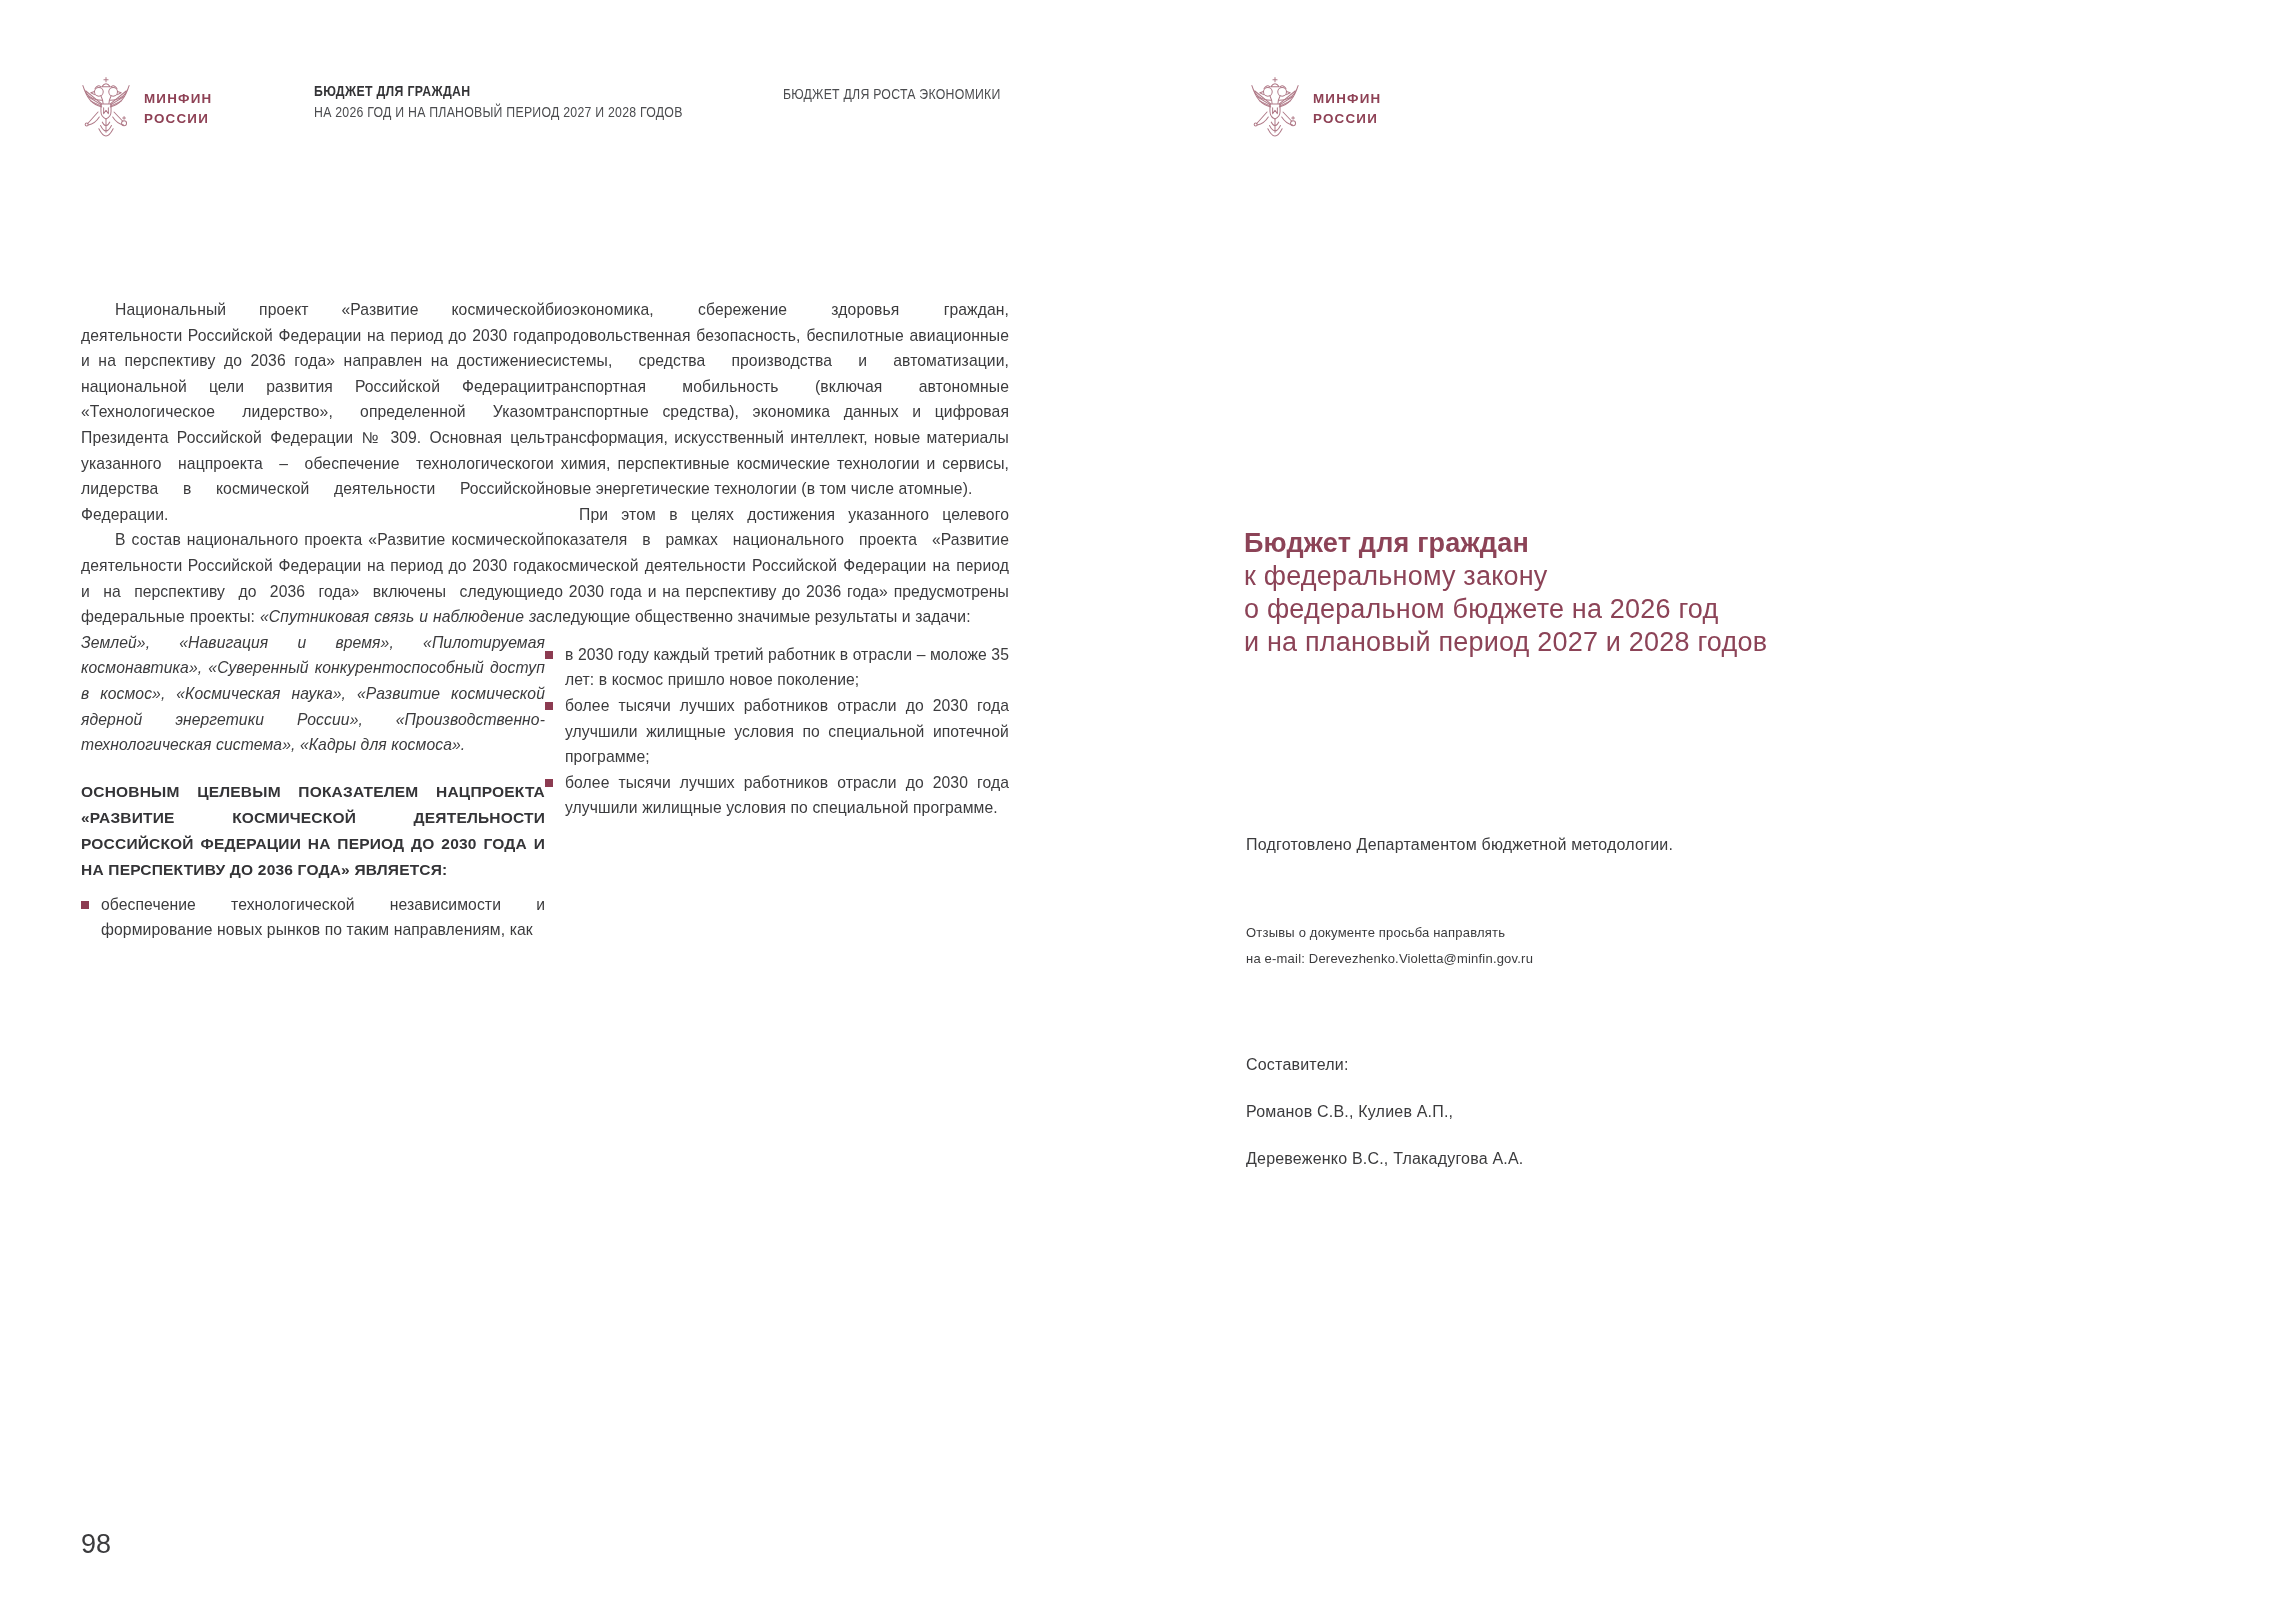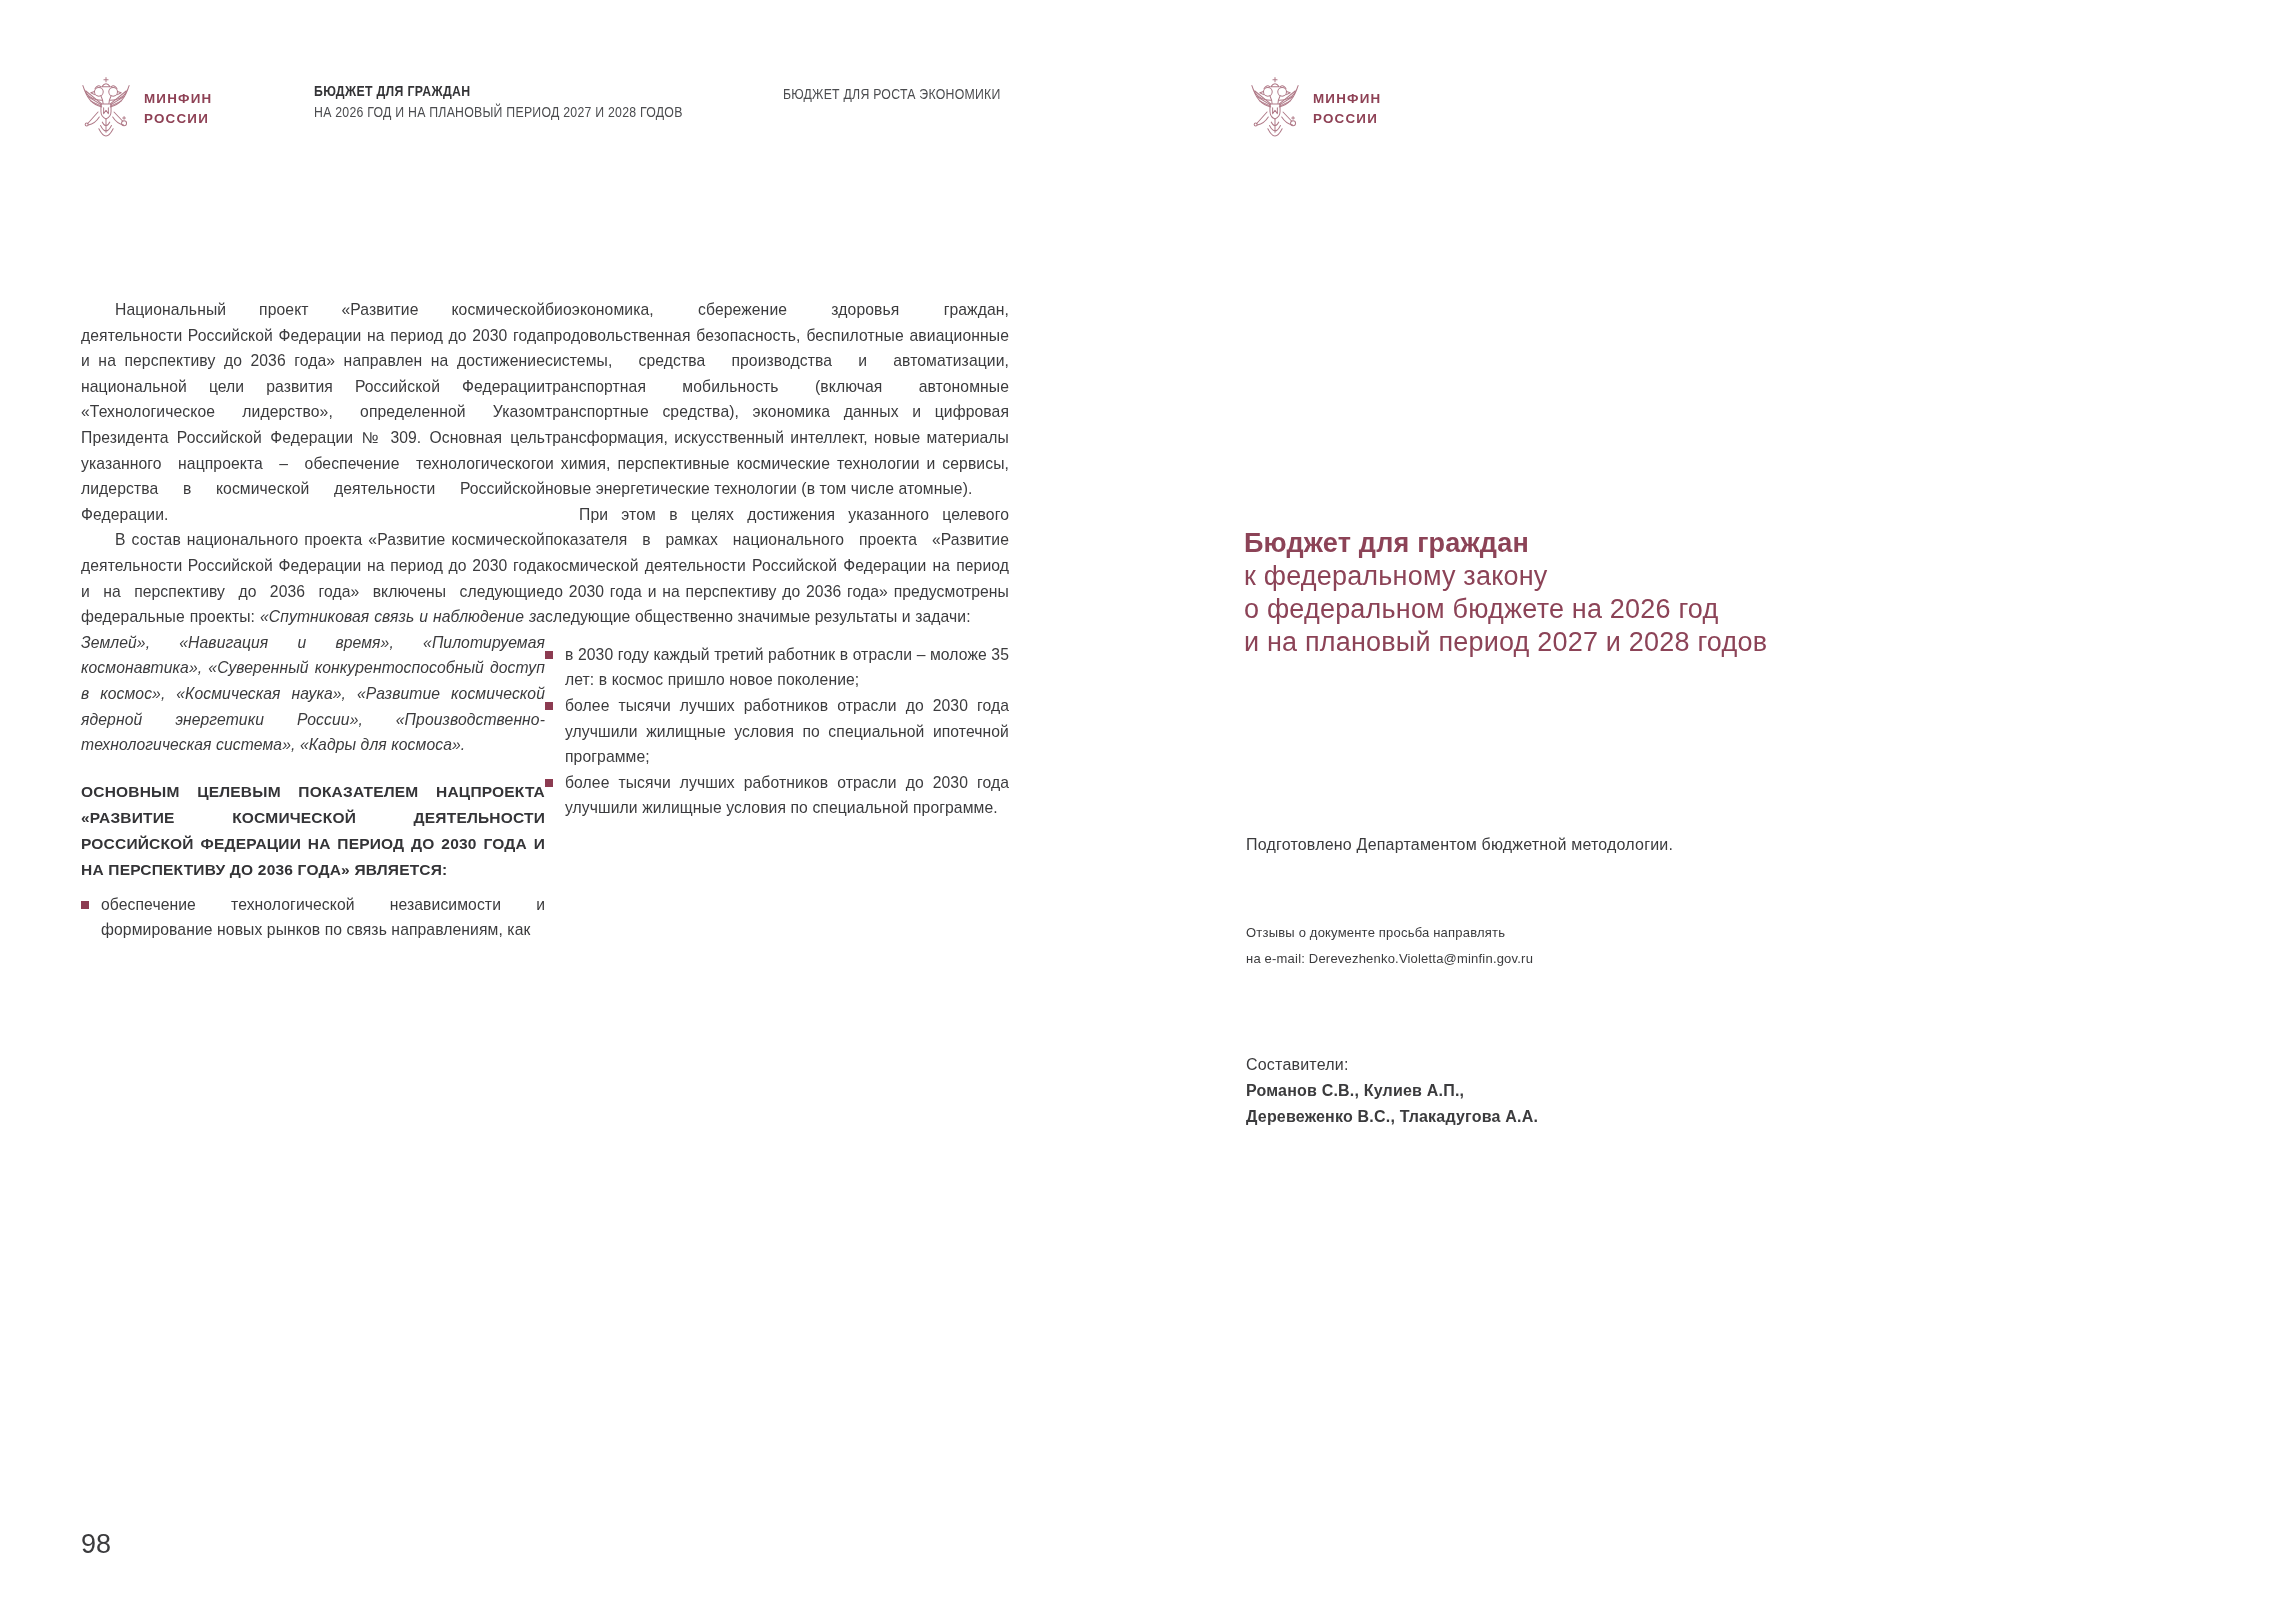--- a/index.html
+++ b/index.html
@@ -81,21 +81,21 @@
     font-size:16px; color:#3B3B3D; letter-spacing:0.2px;
   }
   .rp-feedback {
     position:absolute; left:1246px; top:889px;
     font-size:13px; line-height:26px; color:#3B3B3D; letter-spacing:0.2px;margin-top:31px;
   }
   .rp-authors {
     position:absolute; left:1246px; top:1052px;
     font-size:16px; line-height:26px; color:#3B3B3D; letter-spacing:0.2px;
   }
-  .rp-authors .bold { font-weight:bold; }
+  .rp-authors .bold { font-weight:normal;margin-top:21px; }
 
   .page-num {
     position:absolute; left:81px; top:1521px;
     font-size:27px; color:#3B3B3D;margin-top:8px;
   }
 </style>
 </head>
 <body>
 
 <svg width="0" height="0" style="position:absolute" aria-hidden="true">
@@ -165,21 +165,21 @@
 
   <div class="columns">
 
     <div class="col">
       <p class="para indent">Национальный проект «Развитие космической деятельности Российской Федерации на период до 2030 года и на перспективу до 2036 года» направлен на достижение национальной цели развития Российской Федерации «Технологическое лидерство», определенной Указом Президента Российской Федерации № 309. Основная цель указанного нацпроекта – обеспечение технологического лидерства в космической деятельности Российской Федерации.</p>
       <p class="para indent"><span>В состав национального проекта «Развитие космической деятельности Российской Федерации на период до 2030 года и на перспективу до 2036 года» включены следующие федеральные проекты: </span><span class="it">«Спутниковая связь и наблюдение за Землей», «Навигация и время», «Пилотируемая космонавтика», «Суверенный конкурентоспособный доступ в космос», «Космическая наука», «Развитие космической ядерной энергетики России», «Производственно-технологическая система», «Кадры для космоса».</span></p>
       <h3 class="subhead">ОСНОВНЫМ ЦЕЛЕВЫМ ПОКАЗАТЕЛЕМ НАЦПРОЕКТА «РАЗВИТИЕ КОСМИЧЕСКОЙ ДЕЯТЕЛЬНОСТИ РОССИЙСКОЙ ФЕДЕРАЦИИ НА ПЕРИОД ДО 2030 ГОДА И НА ПЕРСПЕКТИВУ ДО 2036 ГОДА» ЯВЛЯЕТСЯ:</h3>
       <div class="bullet-list">
         <div class="bullet-item">
           <span class="sq"></span>
-          <span>обеспечение технологической независимости и формирование новых рынков по связь направлениям, как</span>
+          <span>обеспечение технологической независимости и формирование новых рынков по таким направлениям, как</span>
         </div>
       </div>
     </div>
 
     <div class="col">
       <p class="para">биоэкономика, сбережение здоровья граждан, продовольственная безопасность, беспилотные авиационные системы, средства производства и автоматизации, транспортная мобильность (включая автономные транспортные средства), экономика данных и цифровая трансформация, искусственный интеллект, новые материалы и химия, перспективные космические технологии и сервисы, новые энергетические технологии (в том числе атомные).</p>
       <p class="para indent">При этом в целях достижения указанного целевого показателя в рамках национального проекта «Развитие космической деятельности Российской Федерации на период до 2030 года и на перспективу до 2036 года» предусмотрены следующие общественно значимые результаты и задачи:</p>
       <div class="bullet-list flush">
         <div class="bullet-item">
           <span class="sq"></span>

